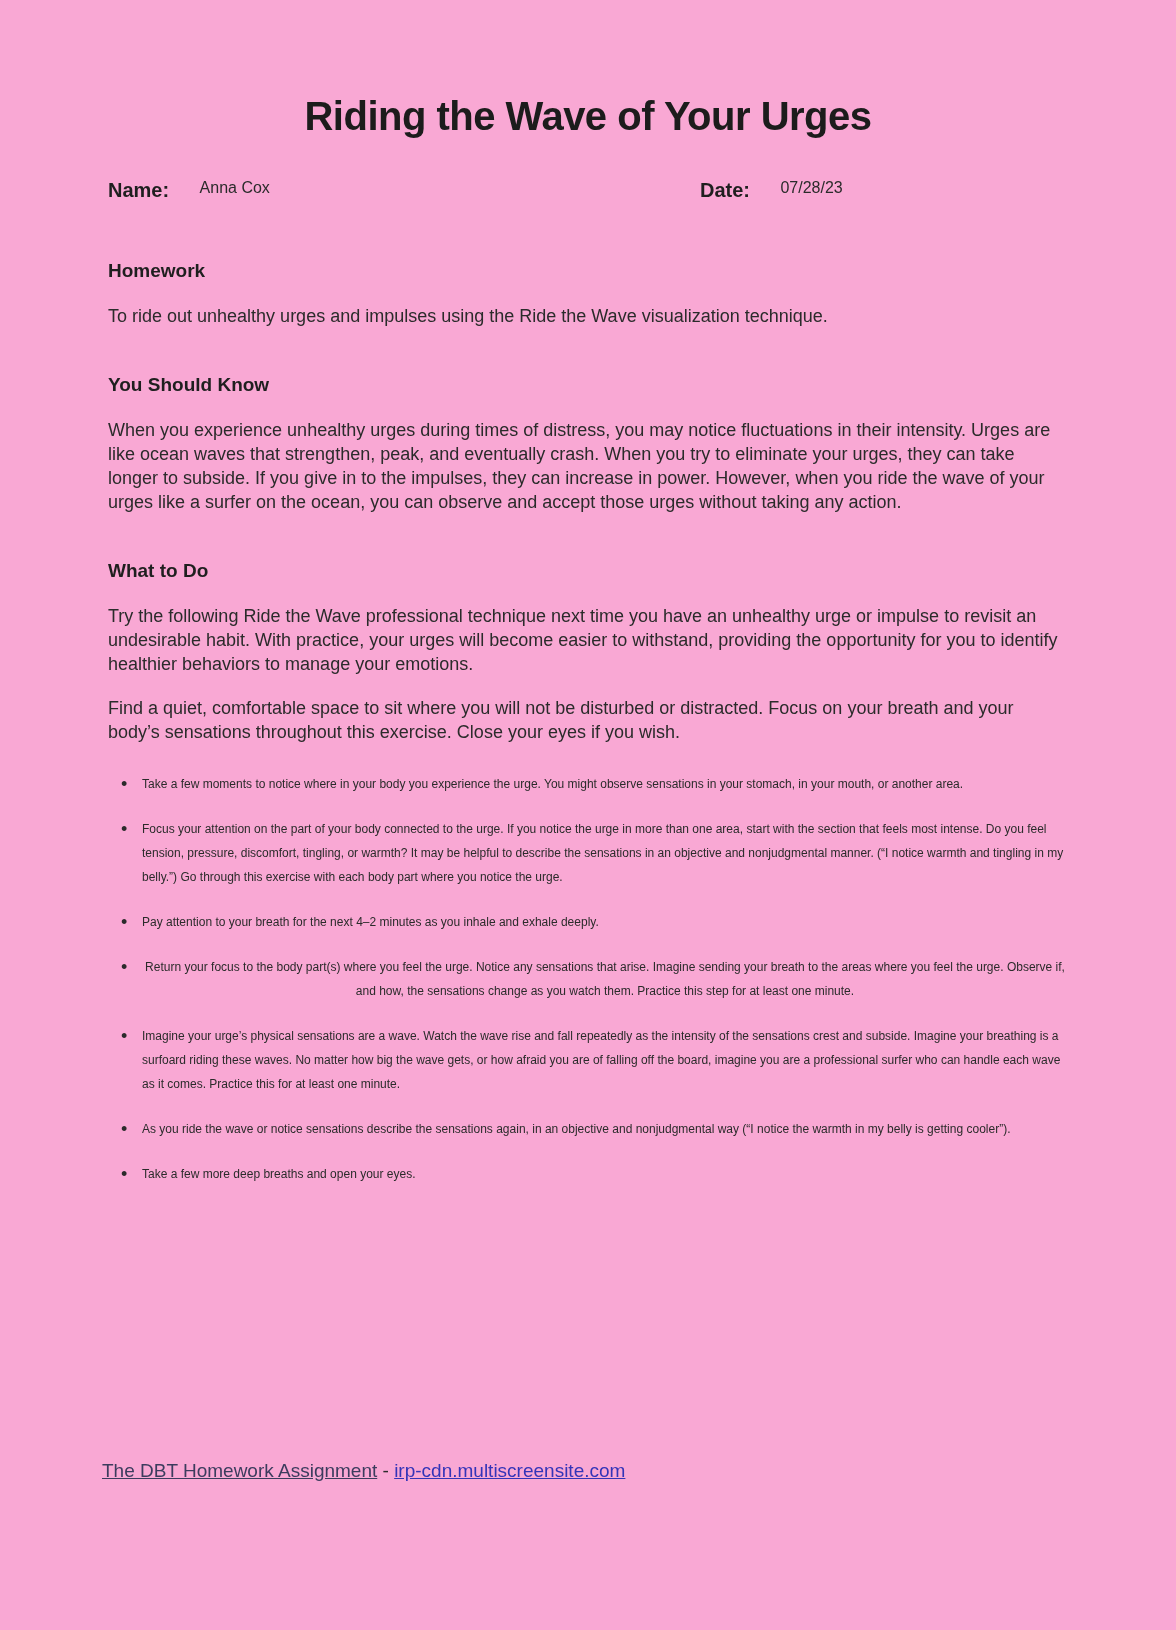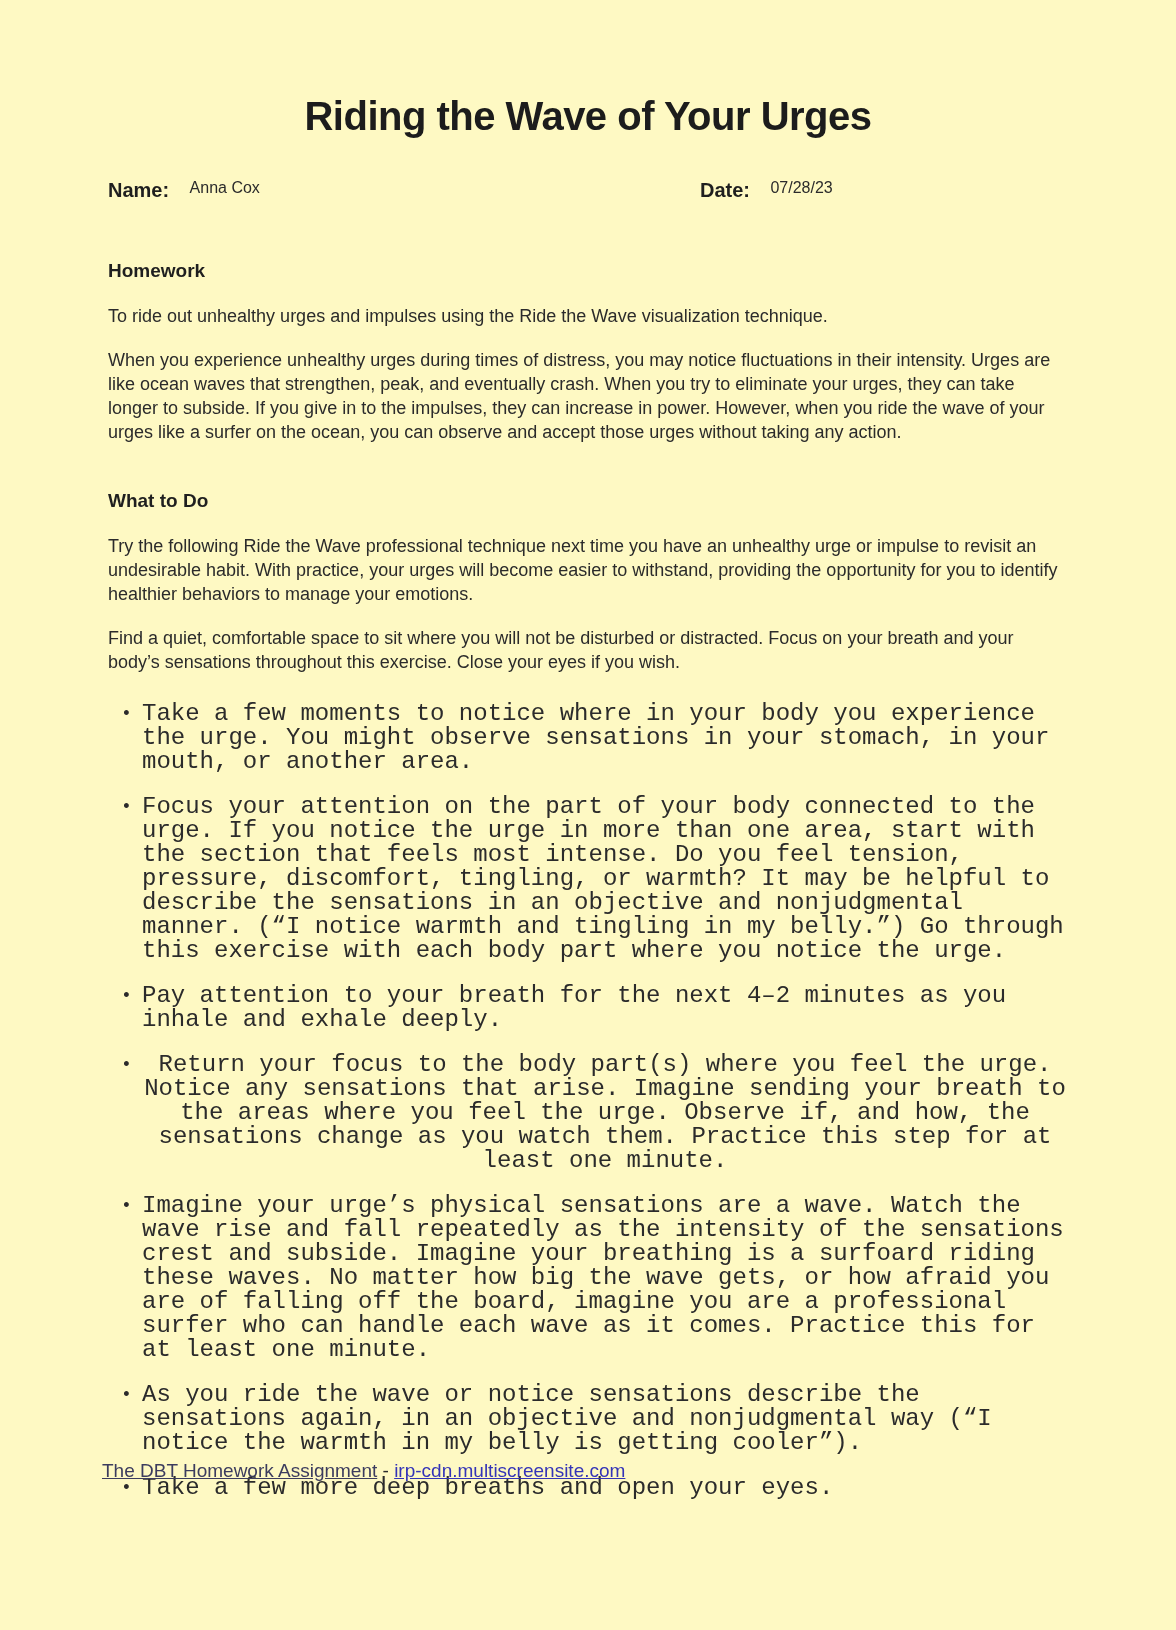--- a/index.html
+++ b/index.html
@@ -2,21 +2,21 @@
 <html><head>
 <meta charset="utf-8">
 <style>
   * { margin: 0; padding: 0; box-sizing: border-box; }
   html, body { background: #ffffff; }
   .page {
     position: relative;
     width: 1176px;
     height: 1630px;
     margin: 0 auto;
-    background: #fef9c3;
+    background: #f9a8d4;
     font-family: "Liberation Sans", sans-serif;
     color: #2b2b2b;
     overflow: hidden;
   }
   .content {
     padding: 94px 108px 0 108px;
   }
   .doc-title {
     text-align: center;
     font-size: 40px;
@@ -31,21 +31,21 @@
   }
   .field-name { flex: 0 0 592px; }
   .field-label {
     font-size: 20px;
     font-weight: bold;
     color: #1f1f1f;
   }
   .field-value {
     font-size: 16px;
     color: #2b2b2b;
-    margin-left: 16px;
+    margin-left: 26px;
     position: relative;
     top: -4px;
   }
   .section-heading {
     font-size: 19px;
     font-weight: bold;
     color: #1f1f1f;
     margin-top: 46px;
     margin-bottom: 22px;
   }
@@ -56,25 +56,24 @@
     margin-bottom: 20px;
     color: #2b2b2b;
   }
   .bullet-list {
     list-style: none;
     margin-top: 28px;
   }
   .bullet-item {
     position: relative;
     padding-left: 34px;
-    font-size: 24px;
+    font-size: 12px;
     line-height: 24px;
     margin-bottom: 21px;
     color: #2b2b2b;
-    font-family: Liberation Mono, monospace;
   }
   .bullet-item::before {
     content: "\2022";
     position: absolute;
     left: 13px;
     top: 0;
     font-size: 18px;
     color: #2b2b2b;
   }
   .bullet-item.centered { text-align: center; }
@@ -111,20 +110,21 @@
       </div>
       <div class="field-date">
         <span class="field-label">Date:</span>
         <span class="field-value">07/28/23</span>
       </div>
     </div>
 
     <h2 class="section-heading first">Homework</h2>
     <p class="para">To ride out unhealthy urges and impulses using the Ride the Wave visualization technique.</p>
 
+    <h2 class="section-heading">You Should Know</h2>
     <p class="para">When you experience unhealthy urges during times of distress, you may notice fluctuations in their intensity. Urges are like ocean waves that strengthen, peak, and eventually crash. When you try to eliminate your urges, they can take longer to subside. If you give in to the impulses, they can increase in power. However, when you ride the wave of your urges like a surfer on the ocean, you can observe and accept those urges without taking any action.</p>
 
     <h2 class="section-heading">What to Do</h2>
     <p class="para">Try the following Ride the Wave professional technique next time you have an unhealthy urge or impulse to revisit an undesirable habit. With practice, your urges will become easier to withstand, providing the opportunity for you to identify healthier behaviors to manage your emotions.</p>
     <p class="para">Find a quiet, comfortable space to sit where you will not be disturbed or distracted. Focus on your breath and your body’s sensations throughout this exercise. Close your eyes if you wish.</p>
 
     <ul class="bullet-list">
       <li class="bullet-item">Take a few moments to notice where in your body you experience the urge. You might observe sensations in your stomach, in your mouth, or another area.</li>
       <li class="bullet-item">Focus your attention on the part of your body connected to the urge. If you notice the urge in more than one area, start with the section that feels most intense. Do you feel tension, pressure, discomfort, tingling, or warmth? It may be helpful to describe the sensations in an objective and nonjudgmental manner. (“I notice warmth and tingling in my belly.”) Go through this exercise with each body part where you notice the urge.</li>
       <li class="bullet-item">Pay attention to your breath for the next 4–2 minutes as you inhale and exhale deeply.</li>

